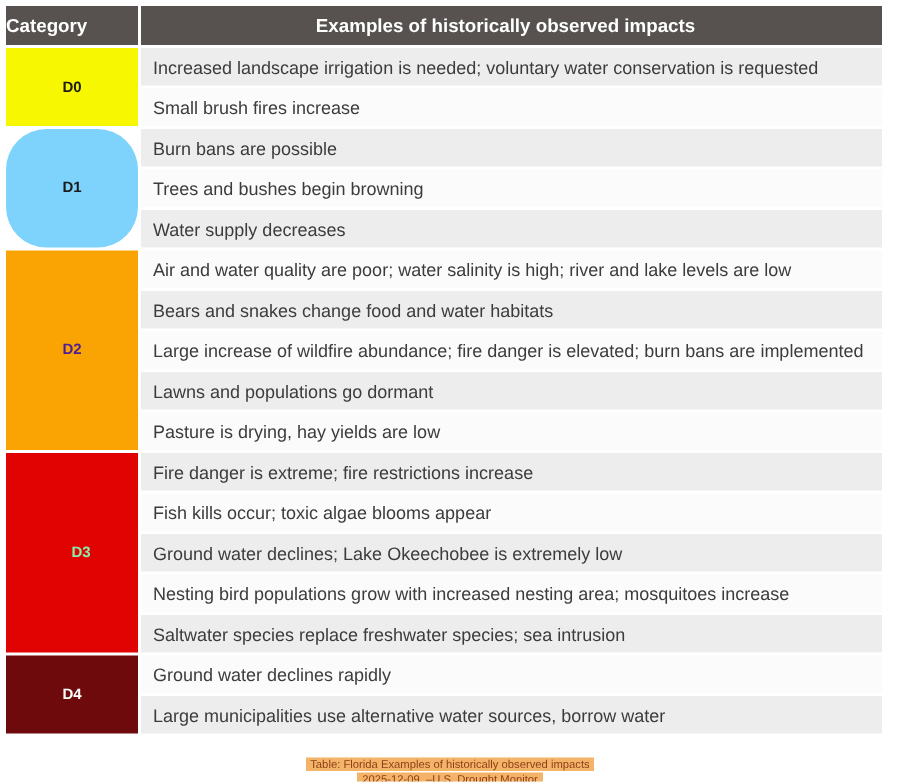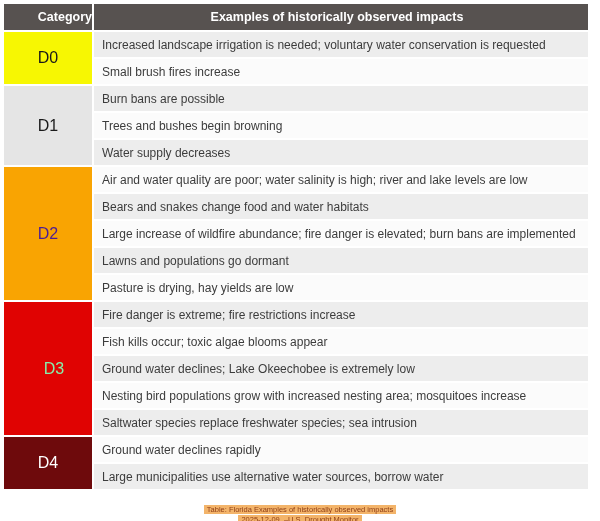--- a/index.html
+++ b/index.html
@@ -26,39 +26,39 @@
   }
   th {
     background: var(--header-bg, #575250);
     color: #ffffff;
     font-size: 12.5px;
     font-weight: 700;
     height: 26px;
     padding: 0;
     vertical-align: middle;
   }
-  th.cat-h { width: 88px; text-align: right; }
+  th.cat-h { width: 88px; text-align: left; }
   th.ex-h  { text-align: center; padding-right: 8px; }
   td.imp {
     height: 25px;
     padding: 0 6px 0 8px;
     font-size: 12px;
     color: var(--body-text, #3c3c3c);
     vertical-align: middle;
     overflow: hidden;
     white-space: nowrap;
   }
   tr.odd  td.imp { background: var(--row-odd, #ededed); margin-top: 27px; }
   tr.even td.imp { background: var(--row-even, #fbfbfb); }
   td.cat {
     width: 88px;
     text-align: center;
     vertical-align: middle;
-    font-size: 16px;
-    font-weight: 400;
+    font-size: 10px;
+    font-weight: 700;
     padding: 0;
   }
   .caption {
     width: 600px;
     text-align: center;
     margin-top: 14px;
     font-size: 7.5px;
     line-height: 9.5px;
   }
   .caption .hl {
@@ -82,21 +82,21 @@
     <tbody>
       <tr class="odd">
         <td class="cat" rowspan="2" style="background: rgb(247, 247, 2); color: rgb(26, 26, 26);">D0</td>
         <td class="imp">Increased landscape irrigation is needed; voluntary water conservation is requested</td>
       </tr>
       <tr class="even">
         <td class="imp">Small brush fires increase</td>
       </tr>
 
       <tr class="odd">
-        <td class="cat" rowspan="3" style="background: #e5e5e5; color: rgb(26, 26, 26);">D1</td>
+        <td class="cat" rowspan="3" style="background: #7dd3fc; color: rgb(26, 26, 26); border-radius: 27px;">D1</td>
         <td class="imp">Burn bans are possible</td>
       </tr>
       <tr class="even">
         <td class="imp">Trees and bushes begin browning</td>
       </tr>
       <tr class="odd">
         <td class="imp">Water supply decreases</td>
       </tr>
 
       <tr class="even">

